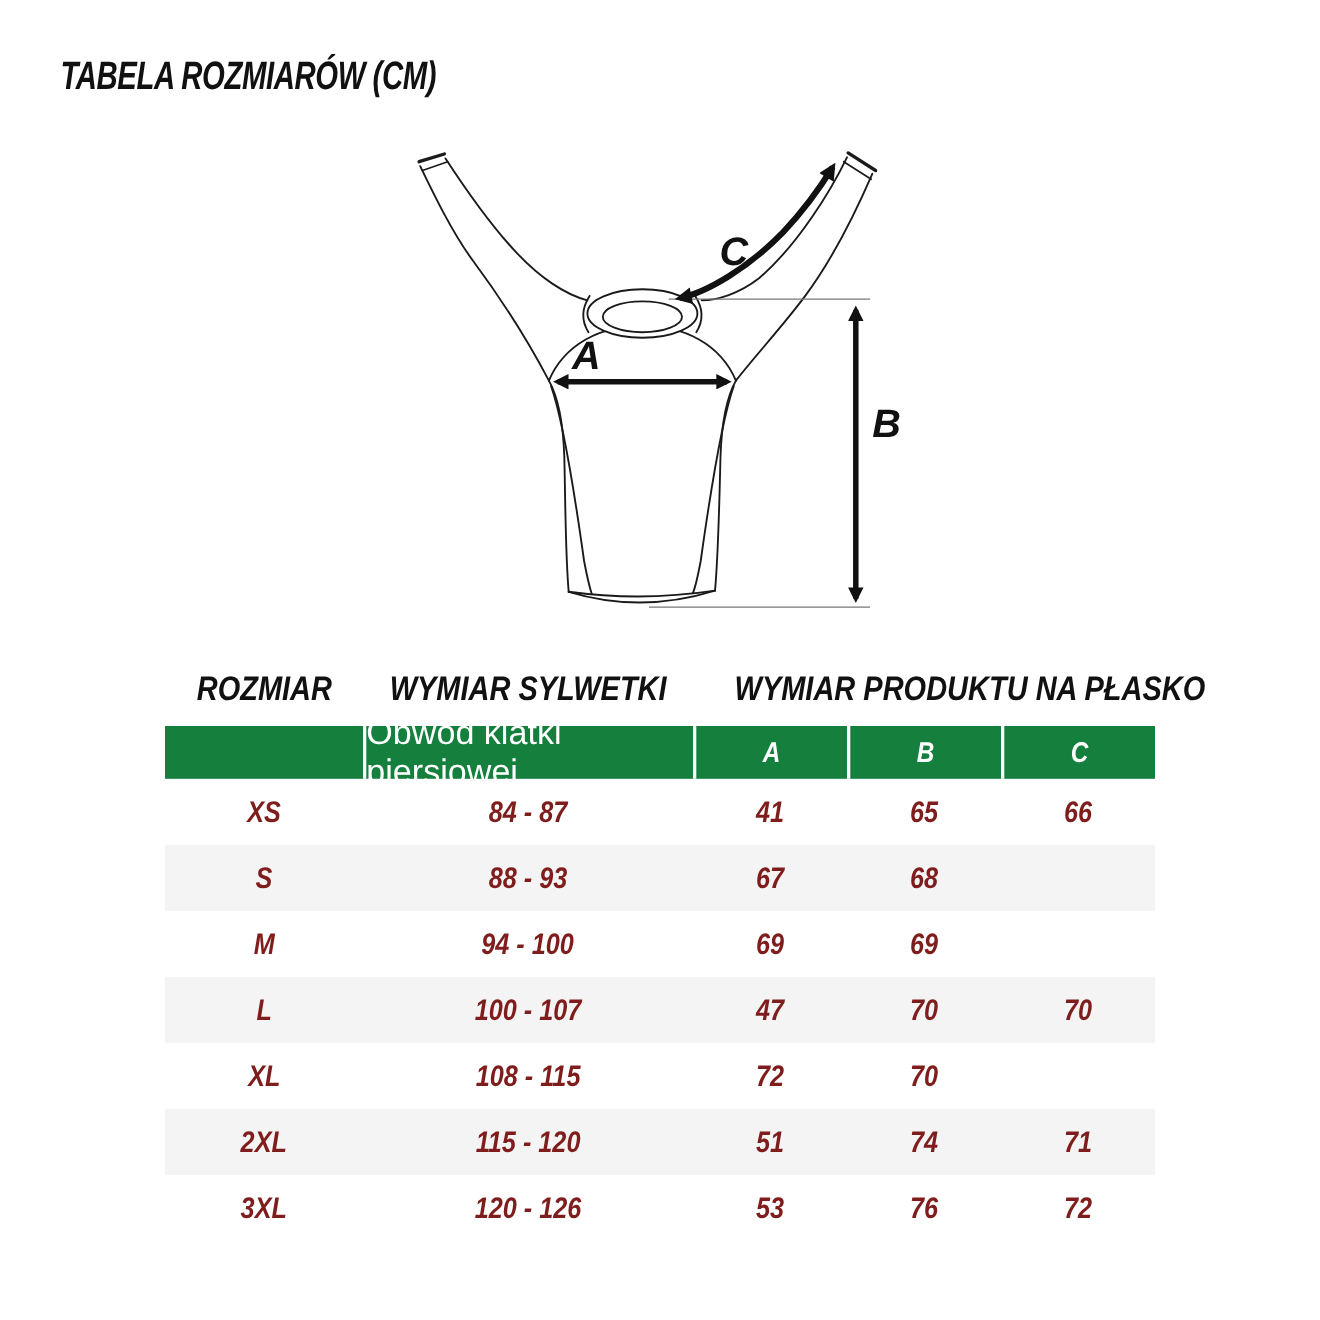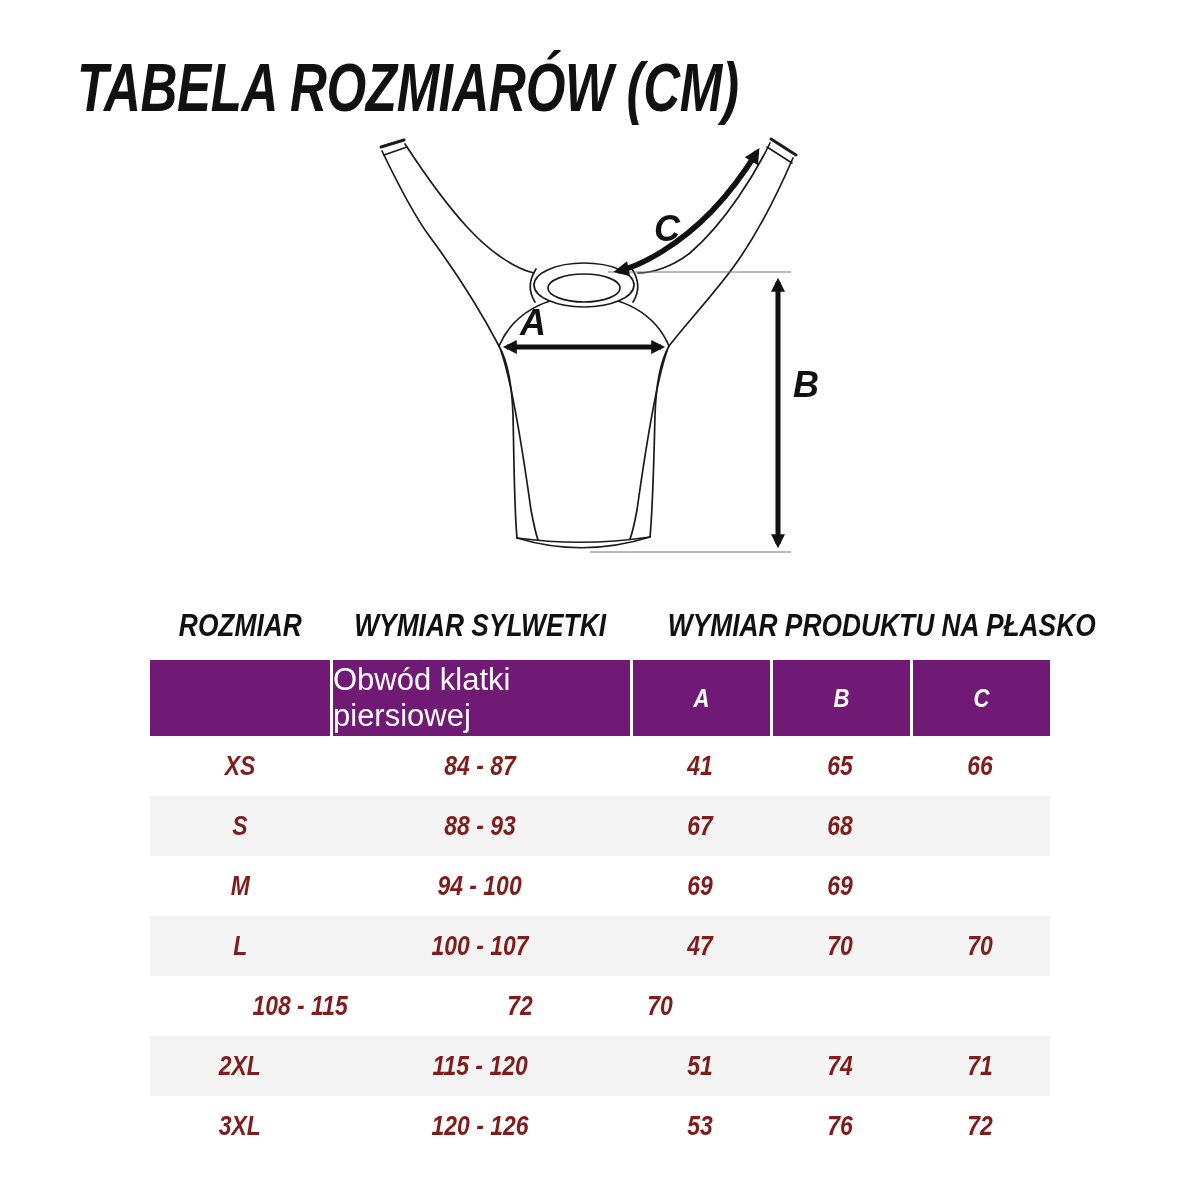--- a/index.html
+++ b/index.html
@@ -9,42 +9,41 @@
     position: relative;
     font-family: "Liberation Sans", sans-serif;
     color: #111111;
     overflow: hidden;
   }
   .cond { display: inline-block; transform: scaleX(0.85); transform-origin: center; white-space: nowrap; }
   .cond-left { display: inline-block; transform: scaleX(0.74); transform-origin: left center; white-space: nowrap; }
 
   .page-title {
     position: absolute; left: 55px; top: 48px;
-    font-size: 69px; font-weight: bold; font-style: italic;
+    font-size: 36px; font-weight: bold; font-style: italic;
     letter-spacing: -0.5px;
-    margin-left: 22px;
   }
 
   .jersey-svg { position: absolute; left: 350px; top: 110px; width: 500px; height: 480px; }
   .jersey-svg text { font-family: "Liberation Sans", sans-serif; font-style: italic; font-weight: bold; font-size: 36px; fill: #111111; }
 
   .group-headers { position: absolute; top: 608px; left: 0; width: 1200px; height: 36px; }
   .gh {
     position: absolute; top: 0; height: 36px; line-height: 36px;
     text-align: center; font-size: 31px; font-weight: bold; font-style: italic;
     color: #111111;
   }
   .gh-size    { left: 150px; width: 180px; }
   .gh-body    { left: 330px; width: 300px; }
   .gh-product { left: 630px; width: 420px; }
 
   .size-table { position: absolute; left: 150px; top: 660px; width: 900px; }
   .thead {
-    display: flex; height: 76px;
-    background: #701a75; color: #ffffff;
+    display: flex; height: 48px;
+    background: #15803d; color: #ffffff;
   }
   .thead .cell { border-left: 3px solid #ffffff; }
   .thead .cell:first-child { border-left: none; }
   .thead .chest-head { font-size: 31px; font-weight: 400; font-style: normal; }
   .thead .abc-head { font-size: 26px; font-weight: bold; font-style: italic; }
 
   .cell {
     display: flex; align-items: center; justify-content: center;
     height: 100%;
   }
@@ -193,20 +192,23 @@
           <span class="cond">47</span>
         </div>
       <div class="cell c4">
           <span class="cond">70</span>
         </div>
       <div class="cell c5">
           <span class="cond">70</span>
         </div>
     </div>
     <div class="trow">
+      <div class="cell c1">
+          <span class="cond">XL</span>
+        </div>
       <div class="cell c2">
           <span class="cond">108 - 115</span>
         </div>
       <div class="cell c4">
           <span class="cond">72</span>
         </div>
       <div class="cell c5">
           <span class="cond">70</span>
         </div>
     </div>

